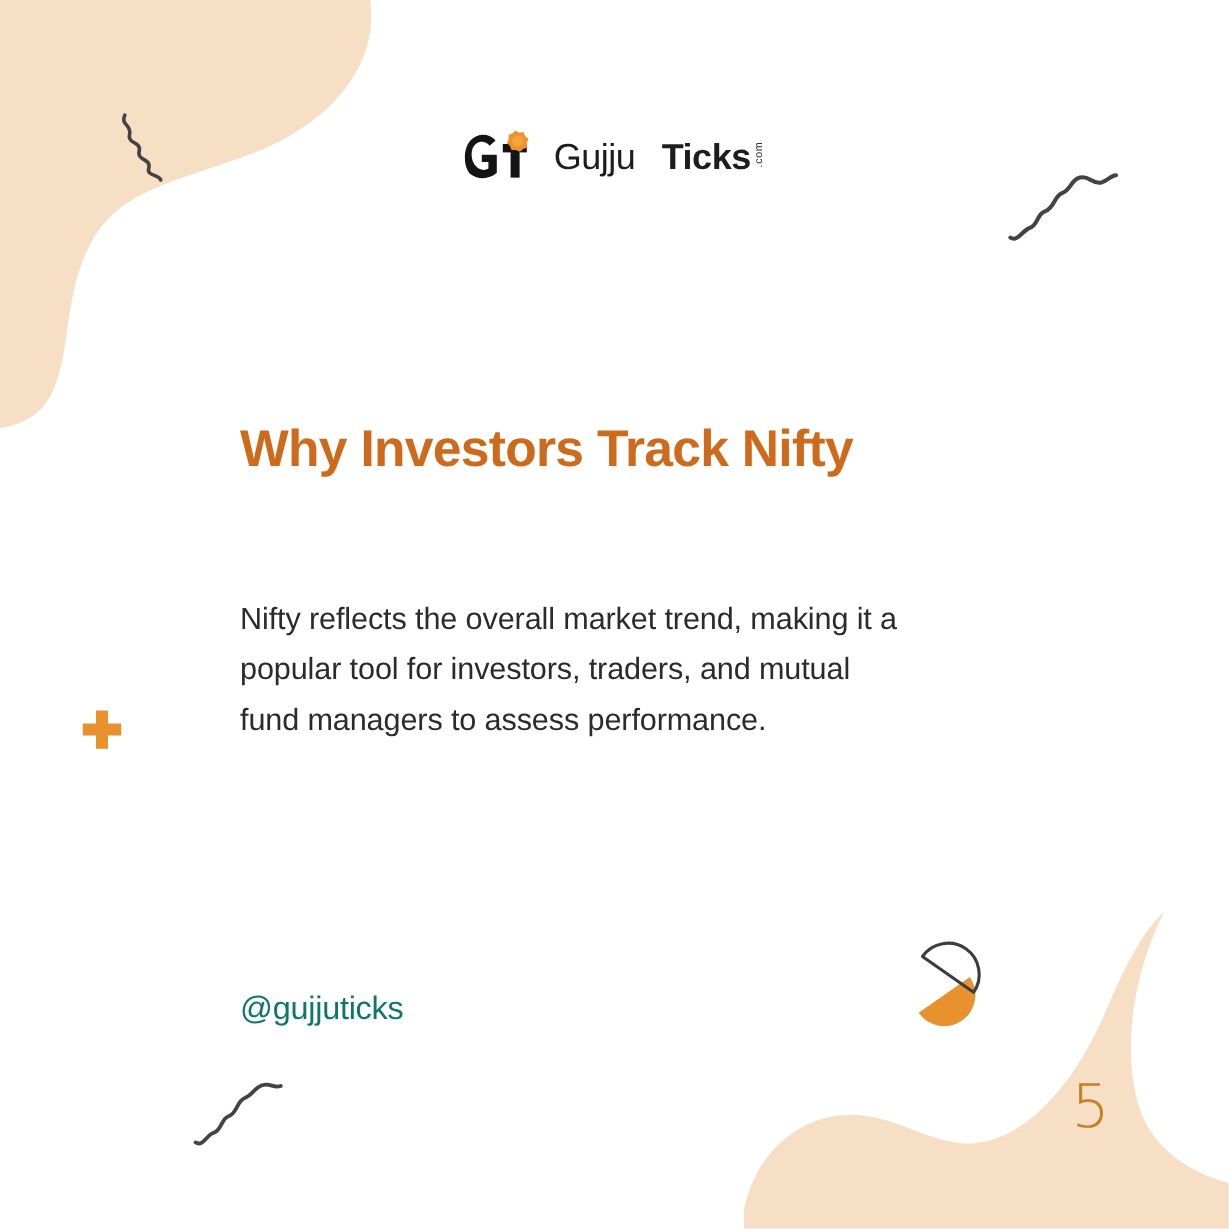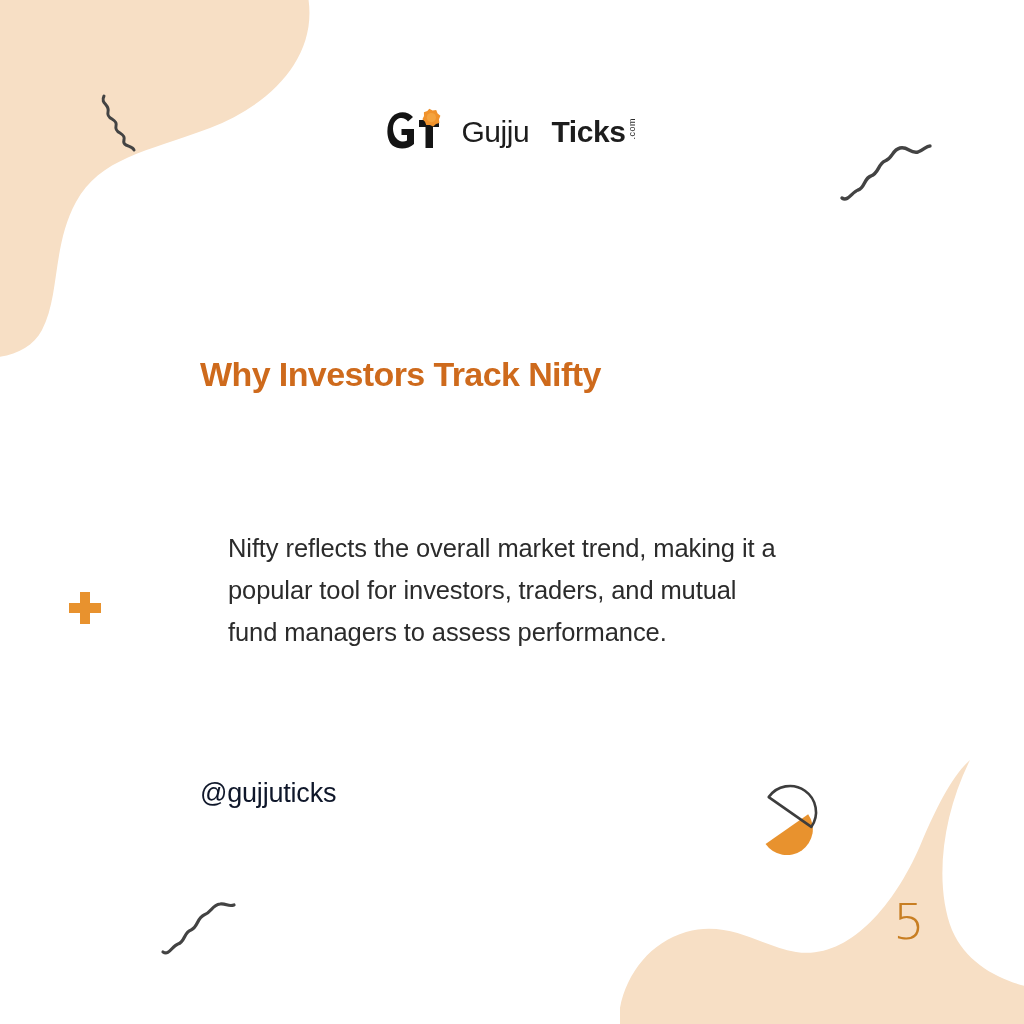--- a/index.html
+++ b/index.html
@@ -69,47 +69,46 @@
     transform: rotate(180deg);
     letter-spacing: 0.5px;
     margin-left: 2px;
     margin-top: 1px;
   }
 
   
   #headline {
     position: absolute;
     left: 200px;
-    top: 332px;
+    top: 321px;
     width: 720px;
-    font-size: 34px;
+    font-size: 43px;
     font-weight: 700;
     letter-spacing: -0.6px;
     color: #CE6A1C;
     line-height: 1.12;
   }
   #body-copy {
     position: absolute;
     left: 200px;
-    top: 501px;
+    top: 469px;
     width: 560px;
     font-size: 25.5px;
     font-weight: 400;
     color: #2b2b2b;
     line-height: 1.66;
     letter-spacing: -0.1px;
-    margin-left: 28px;
   }
   #handle {
     position: absolute;
     left: 200px;
-    top: 778px;
+    top: 825px;
     font-size: 27px;
     font-weight: 400;
-    color: #0f172a;
+    color: #0f766e;
     letter-spacing: -0.2px;
   }
   #page-number {
     position: absolute;
     left: 893px;
     top: 897px;
     font-size: 50px;
     font-weight: 300;
     color: #C87E22;
     line-height: 1;

